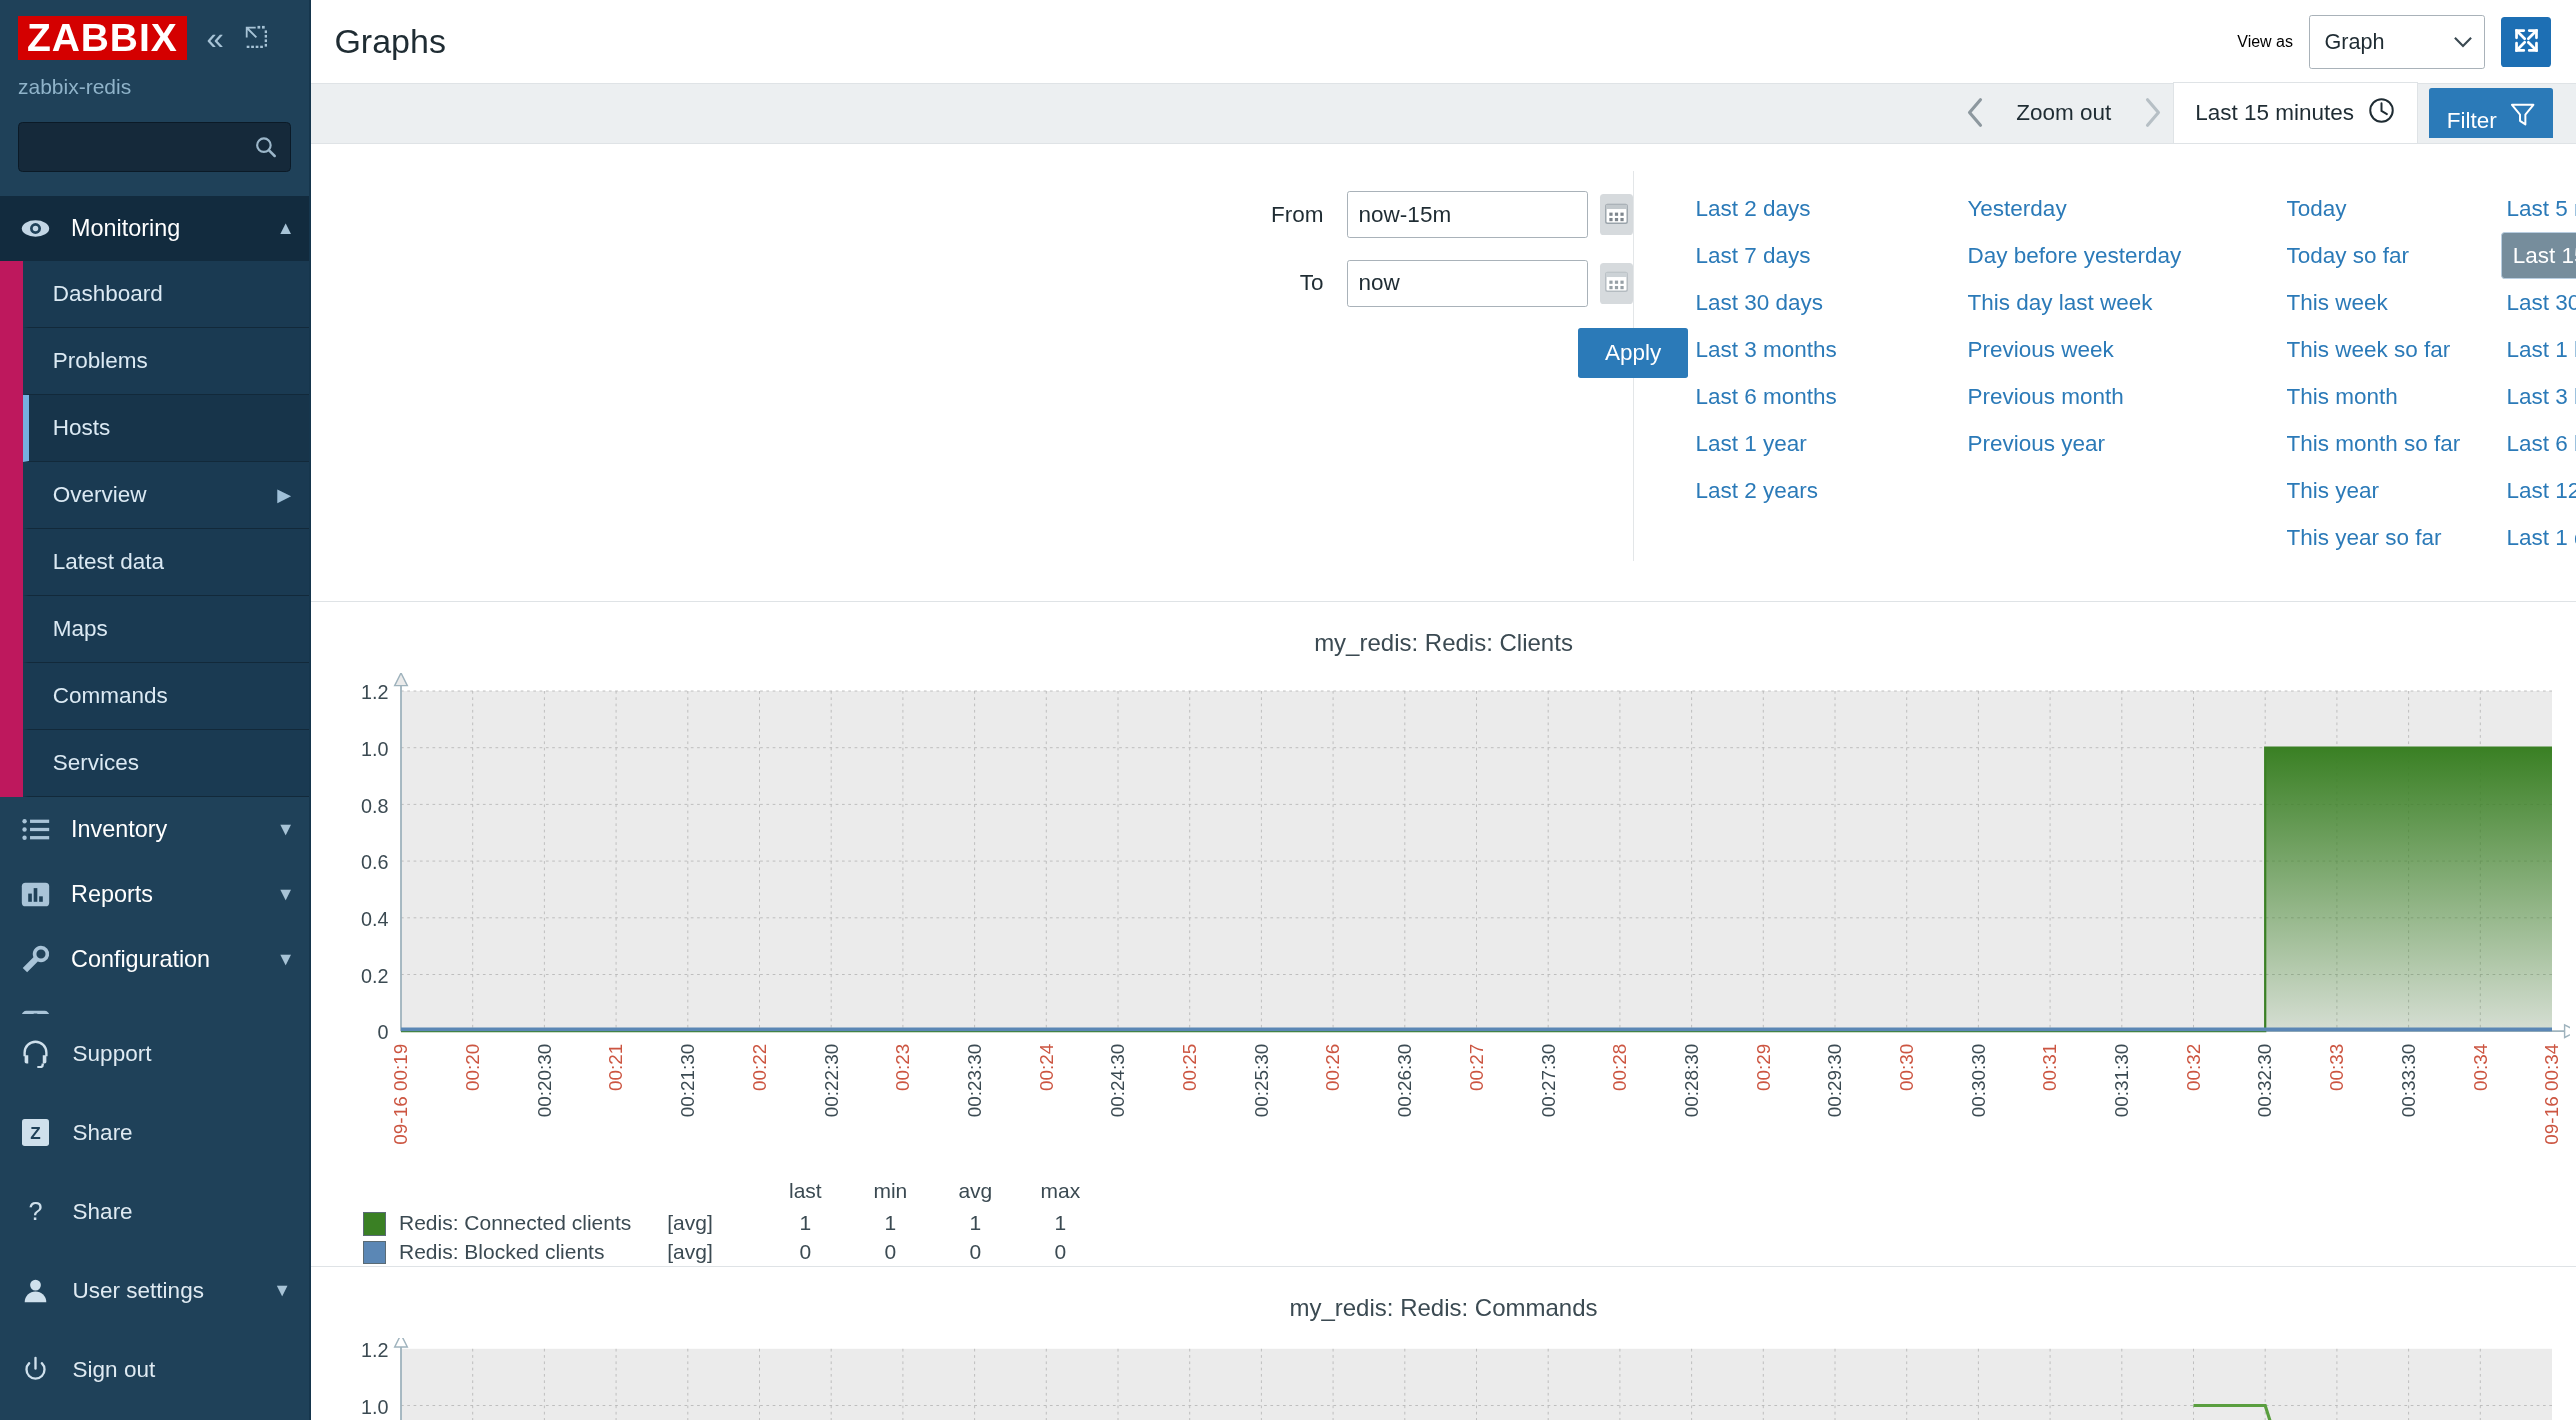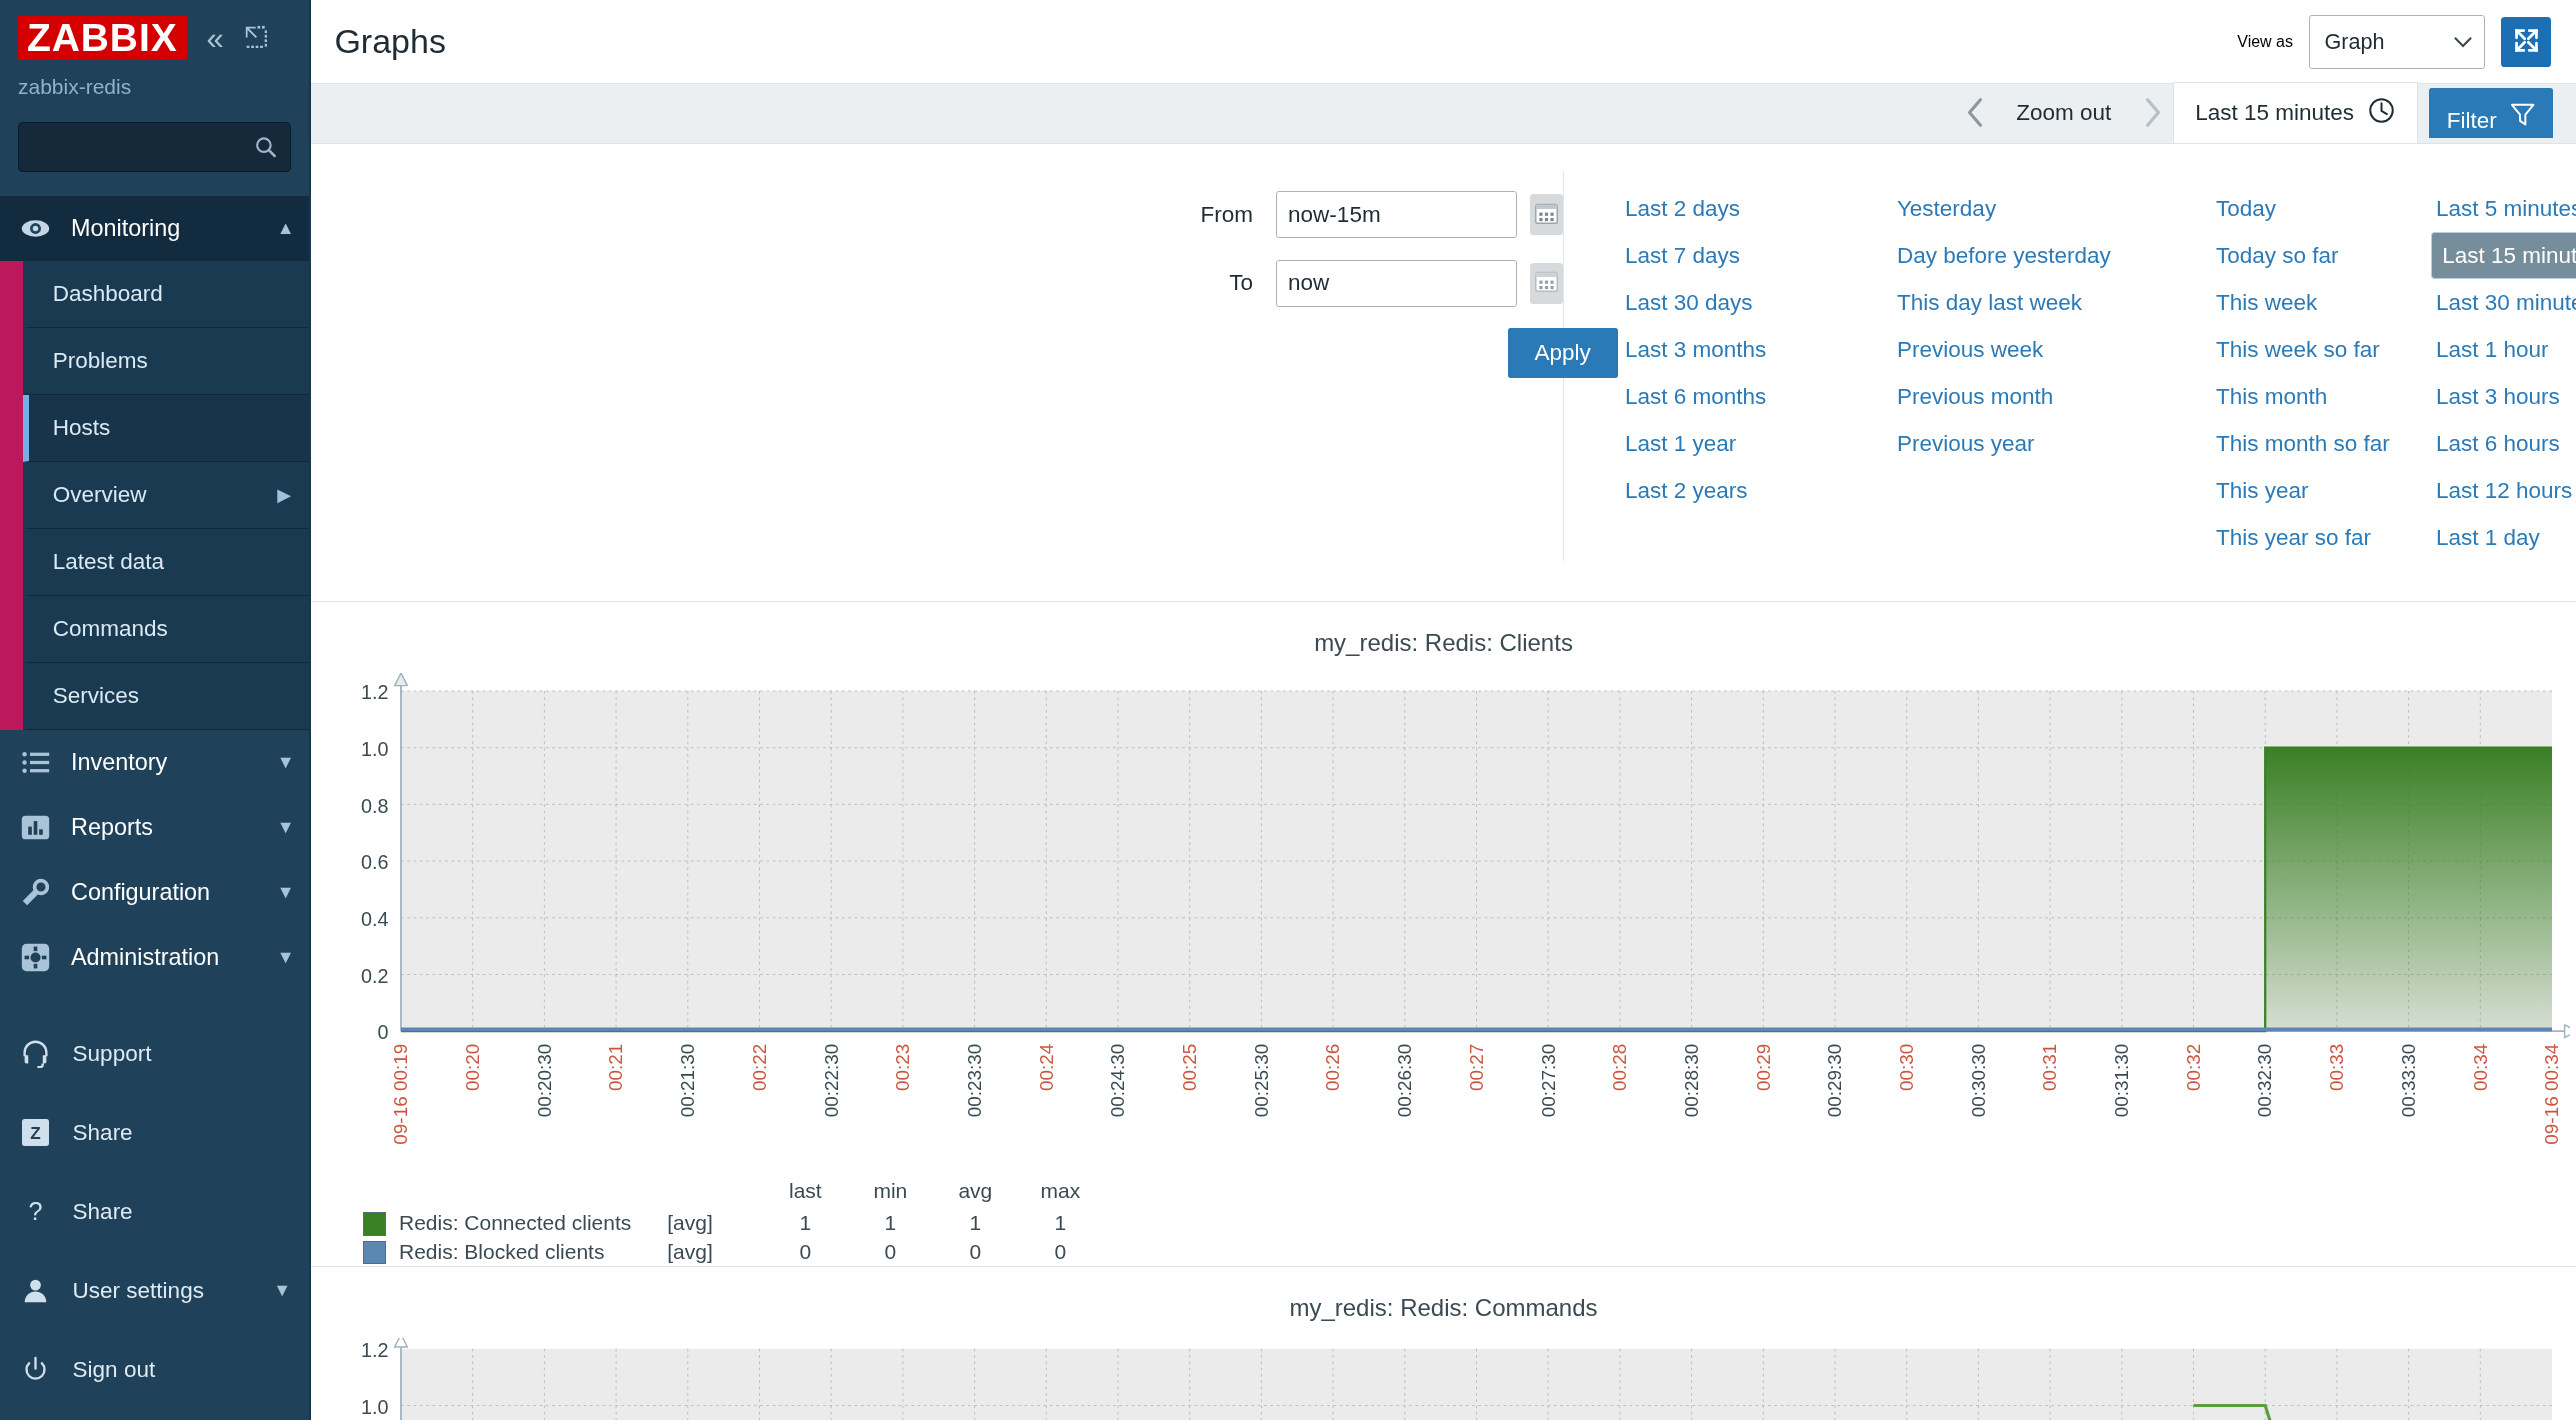--- a/index.html
+++ b/index.html
@@ -124,21 +124,21 @@
   }
   .filter-btn {
     background: #2b7ab8; color: #fff; height: 50px; display: flex;
     align-items: flex-end; gap: 14.4px; padding: 4px 18px; font-size: 22.5px;
     border-radius: 2.7px 2.7px 0 0; cursor: pointer; margin-left: 10.8px;
   }
 
   
   .filter-panel {
     background: #fff; border-bottom: 0.9px solid #dfe3e6;
-    display: flex; padding: 27px 0 40px 0; min-height: 407px; justify-content: center;
+    display: flex; padding: 27px 0 40px 0; min-height: 407px;
   }
   .fp-left {
     width: 1323px; flex: 0 0 1323px; padding-top: 20px;
     border-right: 0.9px solid #e3e6e8;
   }
   .fp-row { display: flex; align-items: center; margin-bottom: 21.6px; }
   .fp-label {
     width: 1296px; text-align: right; padding-right: 23.4px;
     font-size: 22.5px; color: #1f2c33;
   }
@@ -264,20 +264,23 @@
       </div>
       <div class="sb-sub-item active">
         <span>Hosts</span>
       </div>
       <div class="sb-sub-item" style="padding-right:18px;">
         <span class="lbl" style="flex:1 1 auto;">Overview</span>
         <span style="color:#9fc0d8;font-size:18px;">▶</span>
       </div>
       <div class="sb-sub-item">
         <span>Latest data</span>
+      </div>
+      <div class="sb-sub-item">
+        <span>Maps</span>
       </div>
       <div class="sb-sub-item">
         <span>Commands</span>
       </div>
       <div class="sb-sub-item">
         <span>Services</span>
       </div>
     </div>
 
     <div class="sb-section-head plain">

